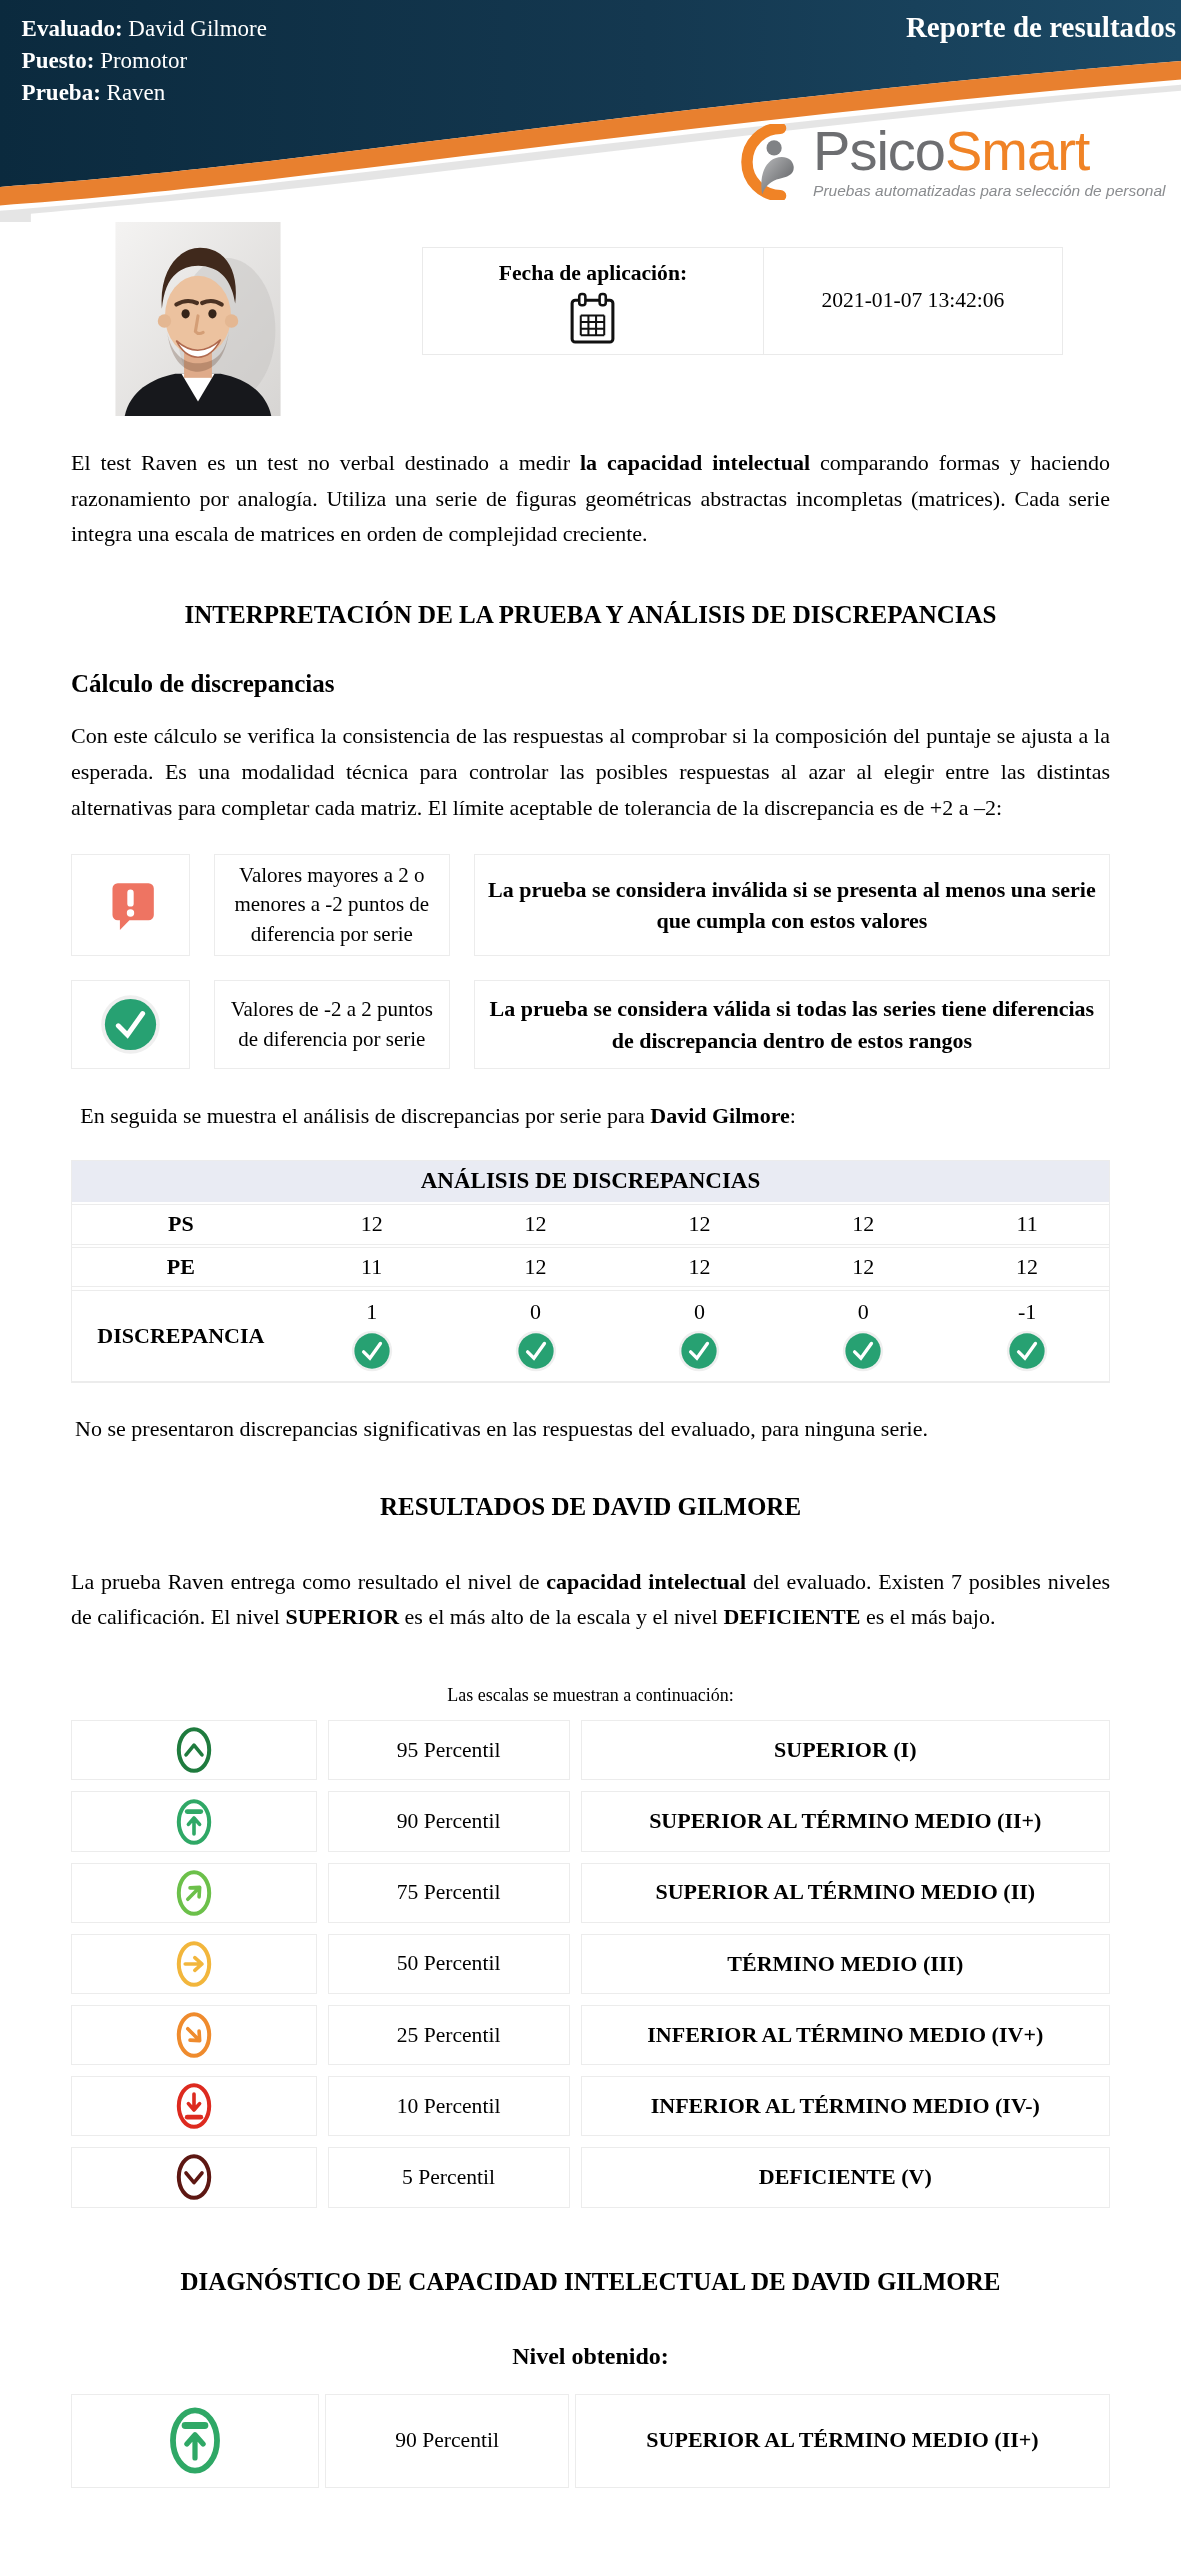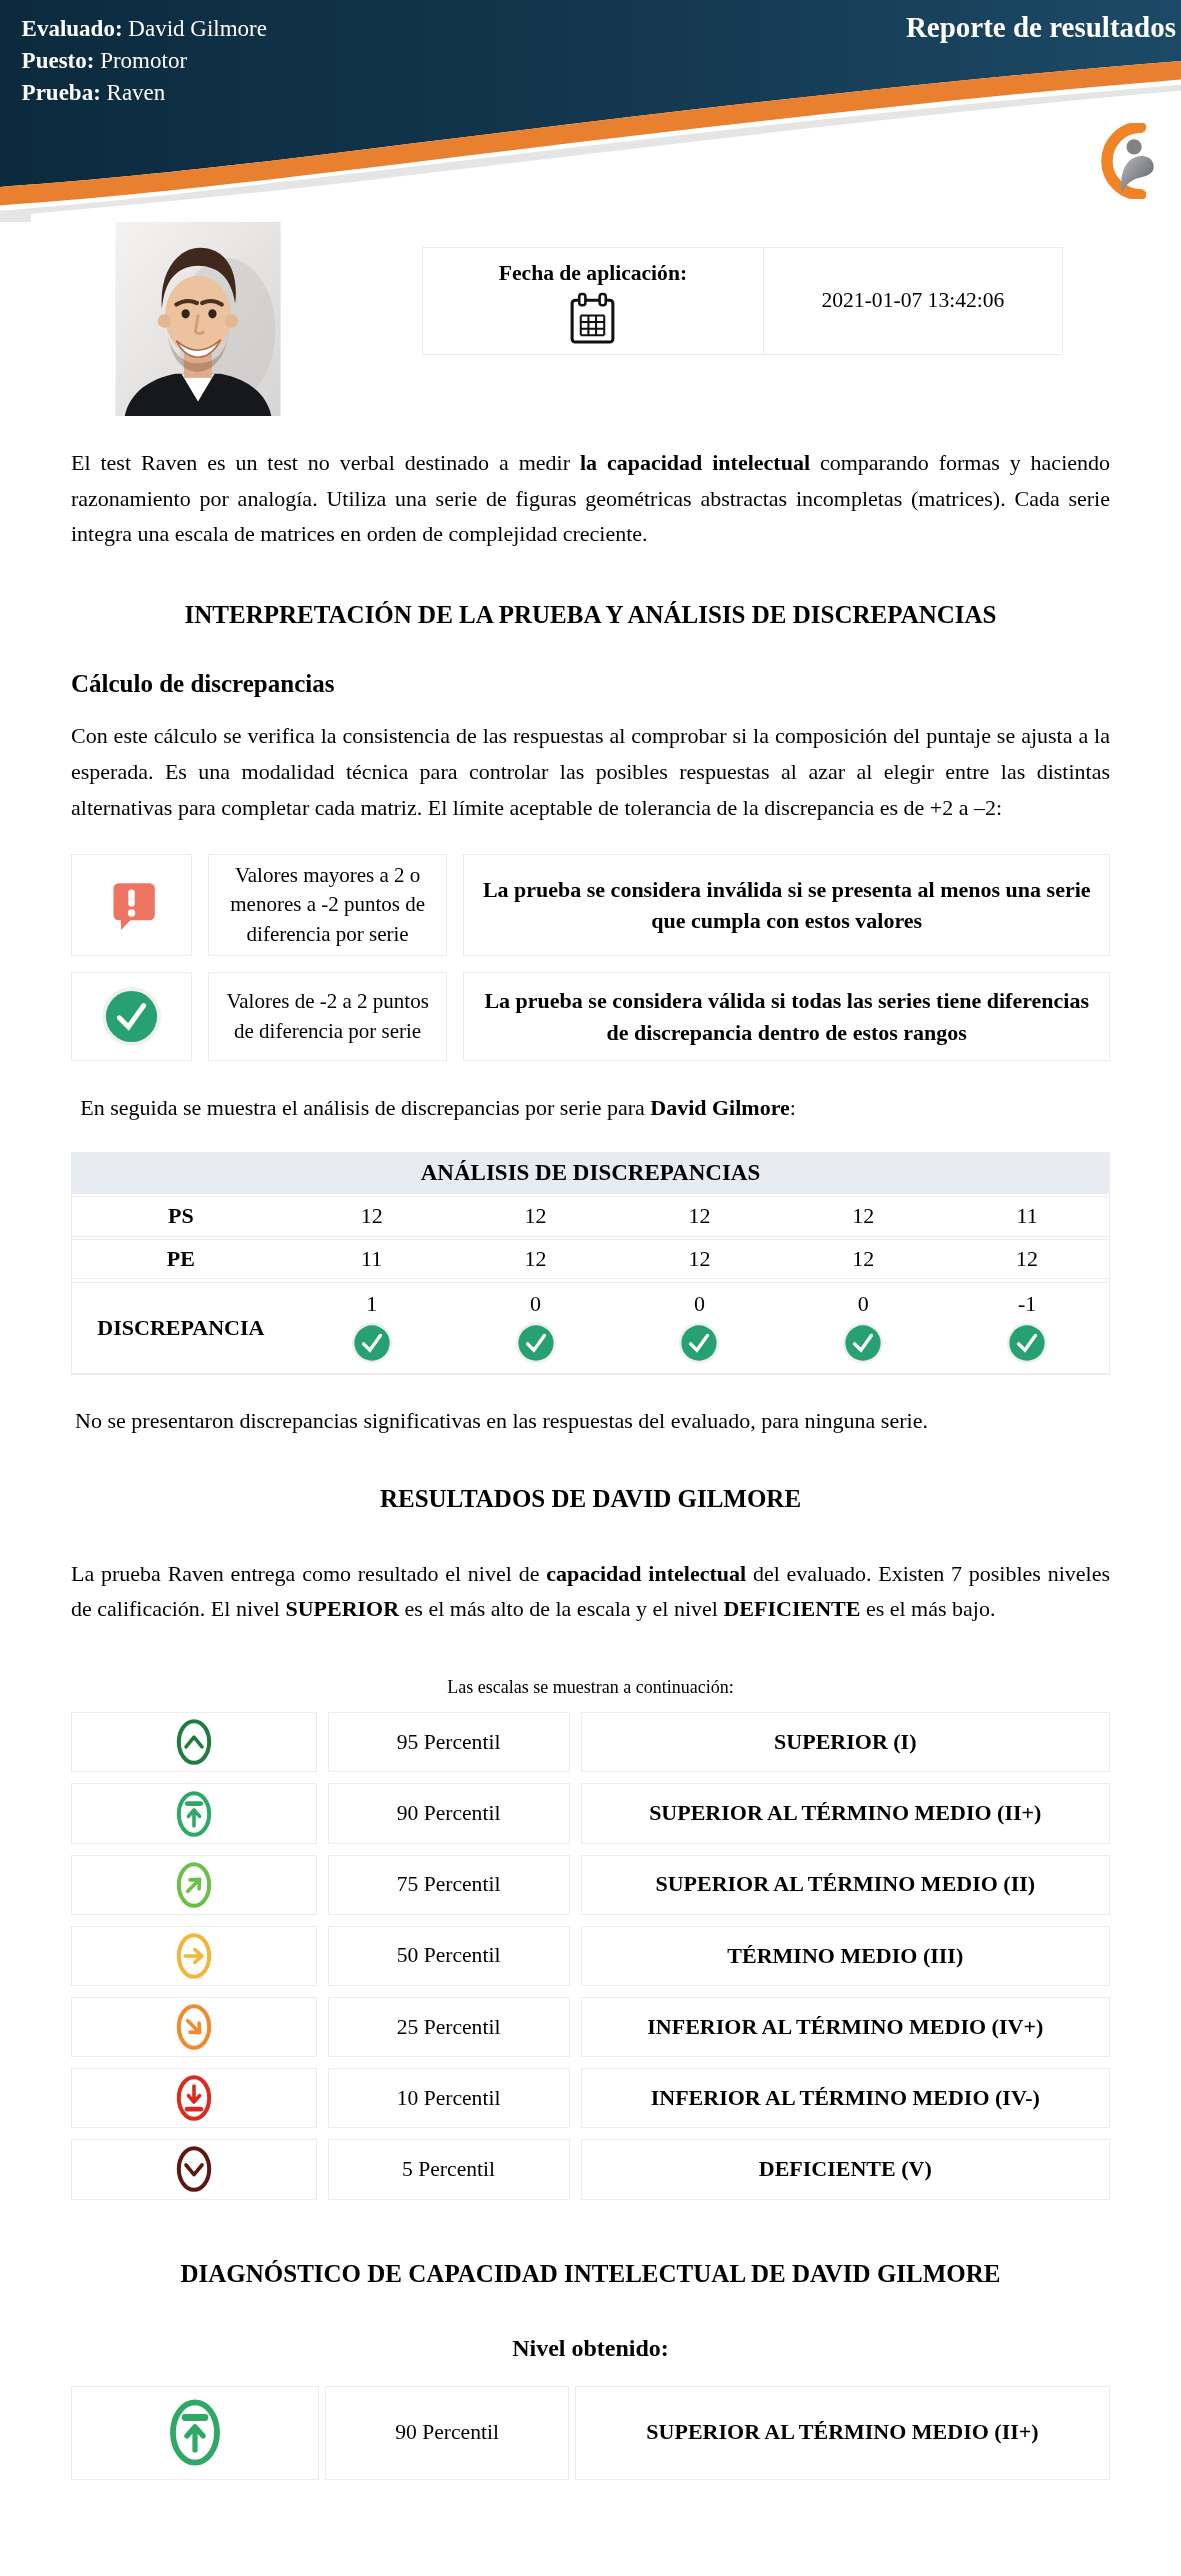--- a/index.html
+++ b/index.html
@@ -45,21 +45,21 @@
   
   .copy{margin:0 71px;font-size:22px;line-height:1.62;text-align:justify;}
   .intro{margin-top:29px;}
   .h-main{margin:0 124px;text-align:center;font-size:25px;font-weight:bold;line-height:1.4;}
   .h-interp{margin-top:45px;}
   .h-sub{margin:38px 71px 0;font-size:25px;font-weight:bold;}
   .para2{margin-top:20.6px;}
   .lead-in{margin:34px 71px 0;font-size:22px;padding-left:9.3px;}
 
   
-  .crit-table{margin:29px 71px 17px;display:grid;grid-template-columns:242fr 480fr 1295fr;gap:16px;}
+  .crit-table{margin:29px 71px 17px;display:grid;grid-template-columns:242fr 480fr 1295fr;gap:24px;}
   .crit-cell{border:1.5px solid #ececec;display:flex;align-items:center;justify-content:center;
              text-align:center;min-height:89px;padding:5.2px 9.3px;box-sizing:border-box;}
   .crit-range{font-size:21px;line-height:1.42;}
   .crit-rule{font-size:22px;font-weight:bold;line-height:1.42;}
   .warn-icon{width:53px;height:53px;color:#ee7462;}
   .check-icon{width:61px;height:61px;color:#27a172;display:inline-block;}
   .warn-icon svg,.check-icon svg{width:100%;height:100%;display:block;}
 
   
   .disc-table{margin:31px 71px 0;border:1.5px solid #ececec;}
@@ -127,20 +127,24 @@
         <defs>
           <linearGradient id="gyGrad" x1="0" y1="0" x2="1" y2="1">
             <stop offset="0" stop-color="#b9babc"></stop>
             <stop offset="1" stop-color="#55575a"></stop>
           </linearGradient>
         </defs>
         <path d="M74 8 A62 62 0 0 0 74 132" fill="none" stroke="#f08326" stroke-width="21" stroke-linecap="round"></path>
         <circle cx="62" cy="44" r="14" fill="#808285"></circle>
         <path d="M40 130 C34 94 46 70 64 63 C82 57 96 64 98 78 C100 93 86 98 72 101 C57 104 46 114 40 130 Z" fill="url(#gyGrad)"></path>
       </svg>
+      <div class="logo-textcol">
+        <div class="logo-word"><span class="p1">Psico</span><span class="p2">Smart</span></div>
+        <div class="logo-tag">Pruebas automatizadas para selección de personal</div>
+      </div>
     </div>
   </div>
 
   <div class="id-section">
     <div class="photo">
       <svg viewBox="0 0 320 376">
         <defs>
           <linearGradient id="bgGrad" x1="0" y1="0" x2="1" y2="1">
             <stop offset="0" stop-color="#f4f3f2"></stop>
             <stop offset="1" stop-color="#d7d5d3"></stop>

